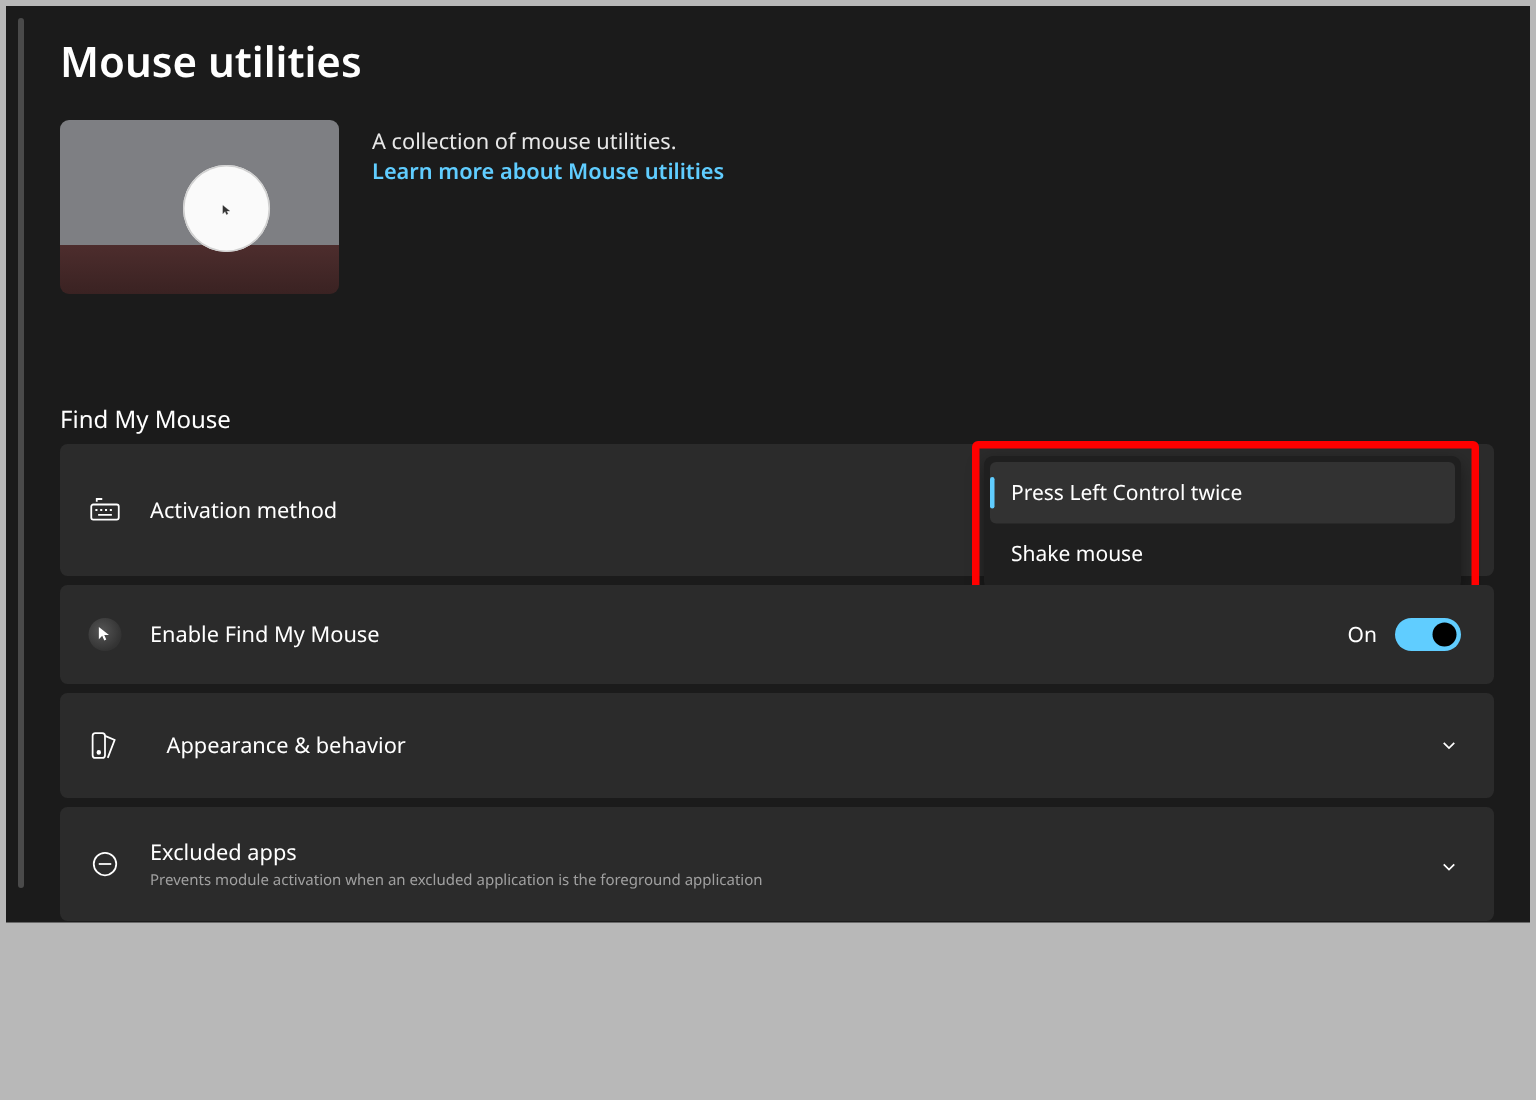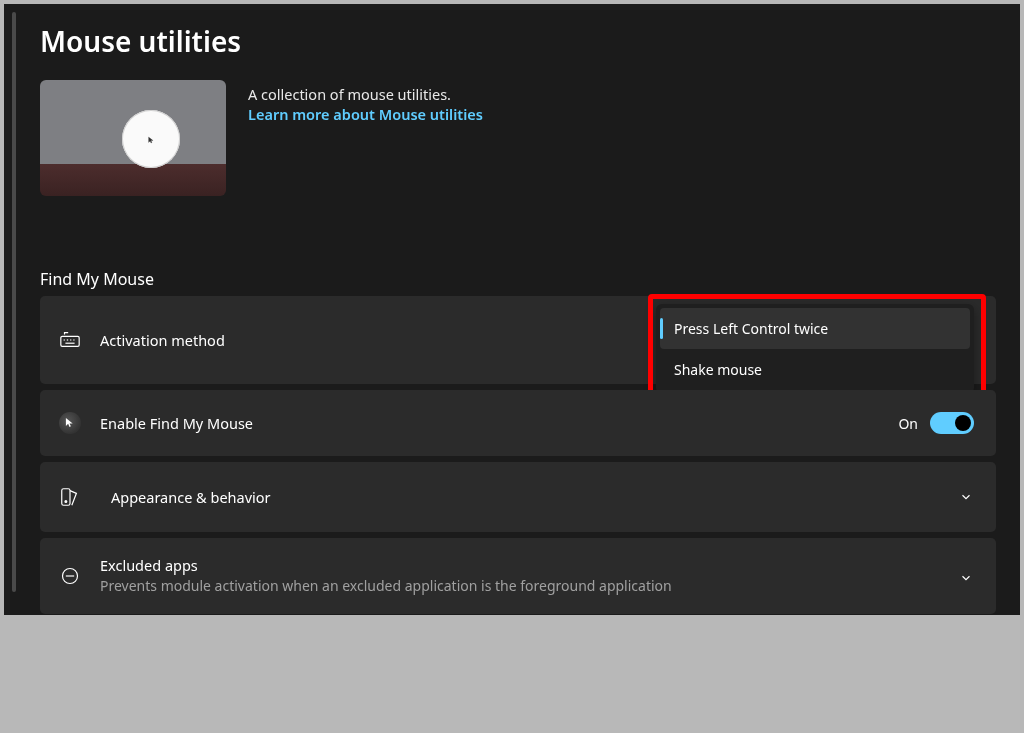--- a/index.html
+++ b/index.html
@@ -120,21 +120,21 @@
   .card-label {
     font-size: 14.5px;
     color: #ffffff;
     flex: 1;
   }
   .card-title {
     font-size: 14.5px;
     color: #ffffff;
   }
   .card-sub {
-    font-size: 14px;
+    font-size: 10px;
     color: #a0a0a0;
     margin-top: 1px;
   }
   .toggle-wrap {
     display: flex;
     align-items: center;
     gap: 12px;
   }
   .toggle-state {
     font-size: 14px;

